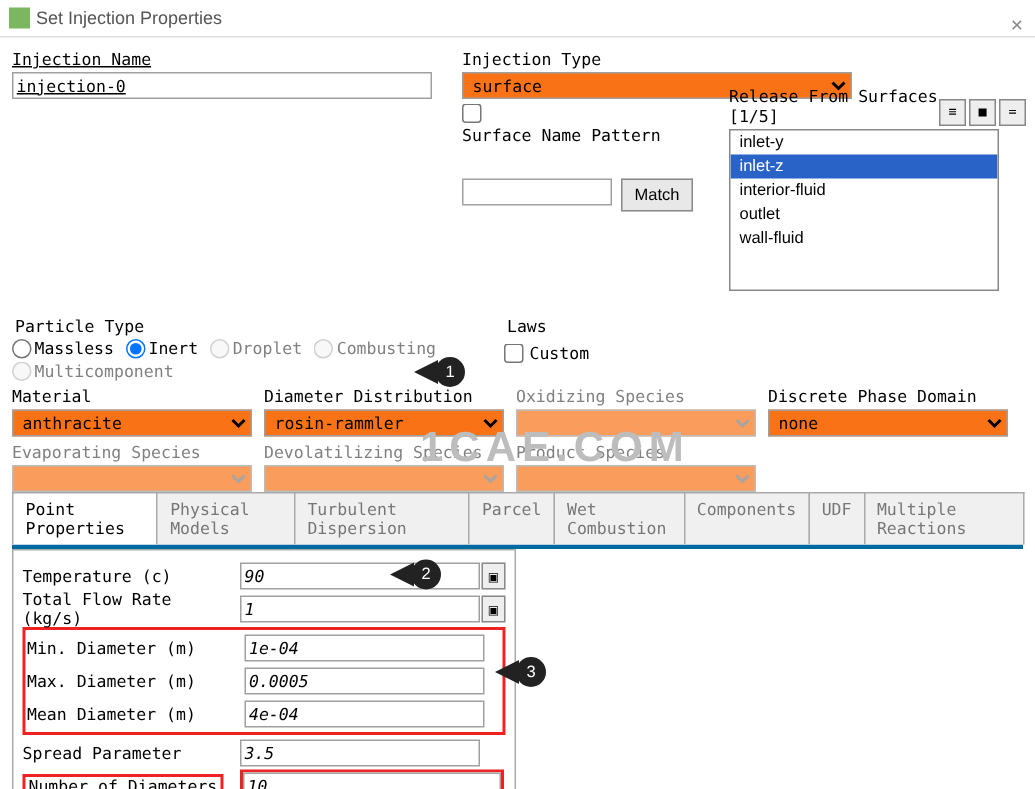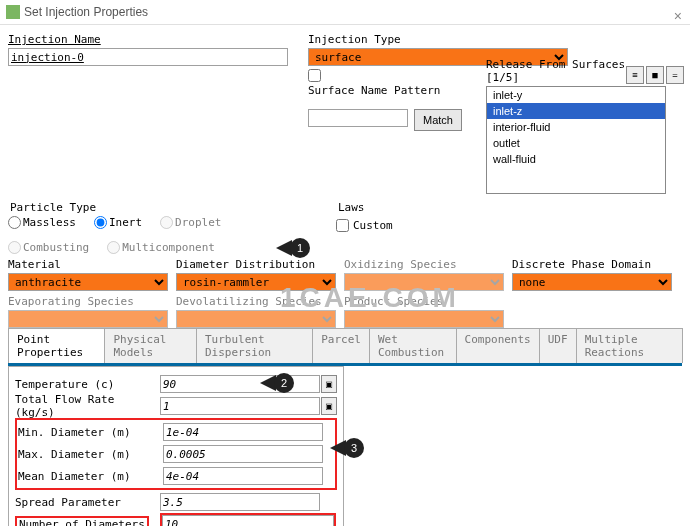--- a/index.html
+++ b/index.html
@@ -14,32 +14,32 @@
   legend, .lbl { font-size:11px; color:#000; margin-bottom:2px; }
   input[type=text], select.combo {
     border:1px solid #a0a0a0; height:18px; font-size:11px; padding:0 2px;
     background:#fff; font-family:inherit;
   }
   select.combo { background:#f97316; }
   .name-in { width:280px; }
   .type-sel { width:260px; }
   .checkbox-line { display:flex; align-items:center; gap:4px; margin-top:3px; }
   .checkbox-line input { margin:0; }
-  .pattern { display:flex; align-items:flex-start; gap:6px; margin-top:10px; }
+  .pattern { display:flex; align-items:flex-start; gap:6px; margin-top:20px; }
   .pattern-field { width:100px; height:20px; }
   button.small { height:22px; padding:0 8px; font-size:11px; background:#e8e8e8; border:1px solid #888; }
   .release-box { border:1px solid #888; width:180px; height:108px; background:#fff; overflow:hidden; margin-top:2px; }
   .release-item { padding:2px 6px; font-size:11px; font-family:Arial,sans-serif; }
   .release-item.selected { background:#2a63c8; color:#fff; }
   .icon-btn { width:18px; height:18px; border:1px solid #888; background:#eee; display:inline-flex; align-items:center; justify-content:center; font-size:9px; }
   .release-hdr { display:flex; justify-content:space-between; align-items:flex-end; margin-bottom:2px; }
   .rel-title { font-size:11px; }
   .rel-btns { display:flex; gap:2px; }
   .group { margin-top:14px; }
-  .radio-row { display:flex; align-items:flex-end; gap:12px; flex-wrap:wrap; }
+  .radio-row { display:flex; align-items:flex-end; gap:2px; flex-wrap:wrap; }
   .radio-row label { display:flex; align-items:center; gap:2px; margin-right:6px; }
   .radio-row input { margin:0; }
   .select-grid { display:grid; grid-template-columns:160px 160px 160px 160px; gap:4px 8px; margin-top:4px; }
   .select-grid .cell { display:flex; flex-direction:column; }
   .select-grid select { width:100%; height:18px; }
   .disabled-lbl { color:#808080; }
   .tabbar { display:flex; border-bottom:3px solid #0369a1; margin-top:0; }
   .tab { padding:4px 8px; font-size:11px; border:1px solid #aaa; border-bottom:none; background:#f0f0f0; margin-right:-1px; color:#777; }
   .tab.active { background:#fff; color:#000; }
   .tabpanel { border:1px solid #aaa; padding:6px; width:336px; }

